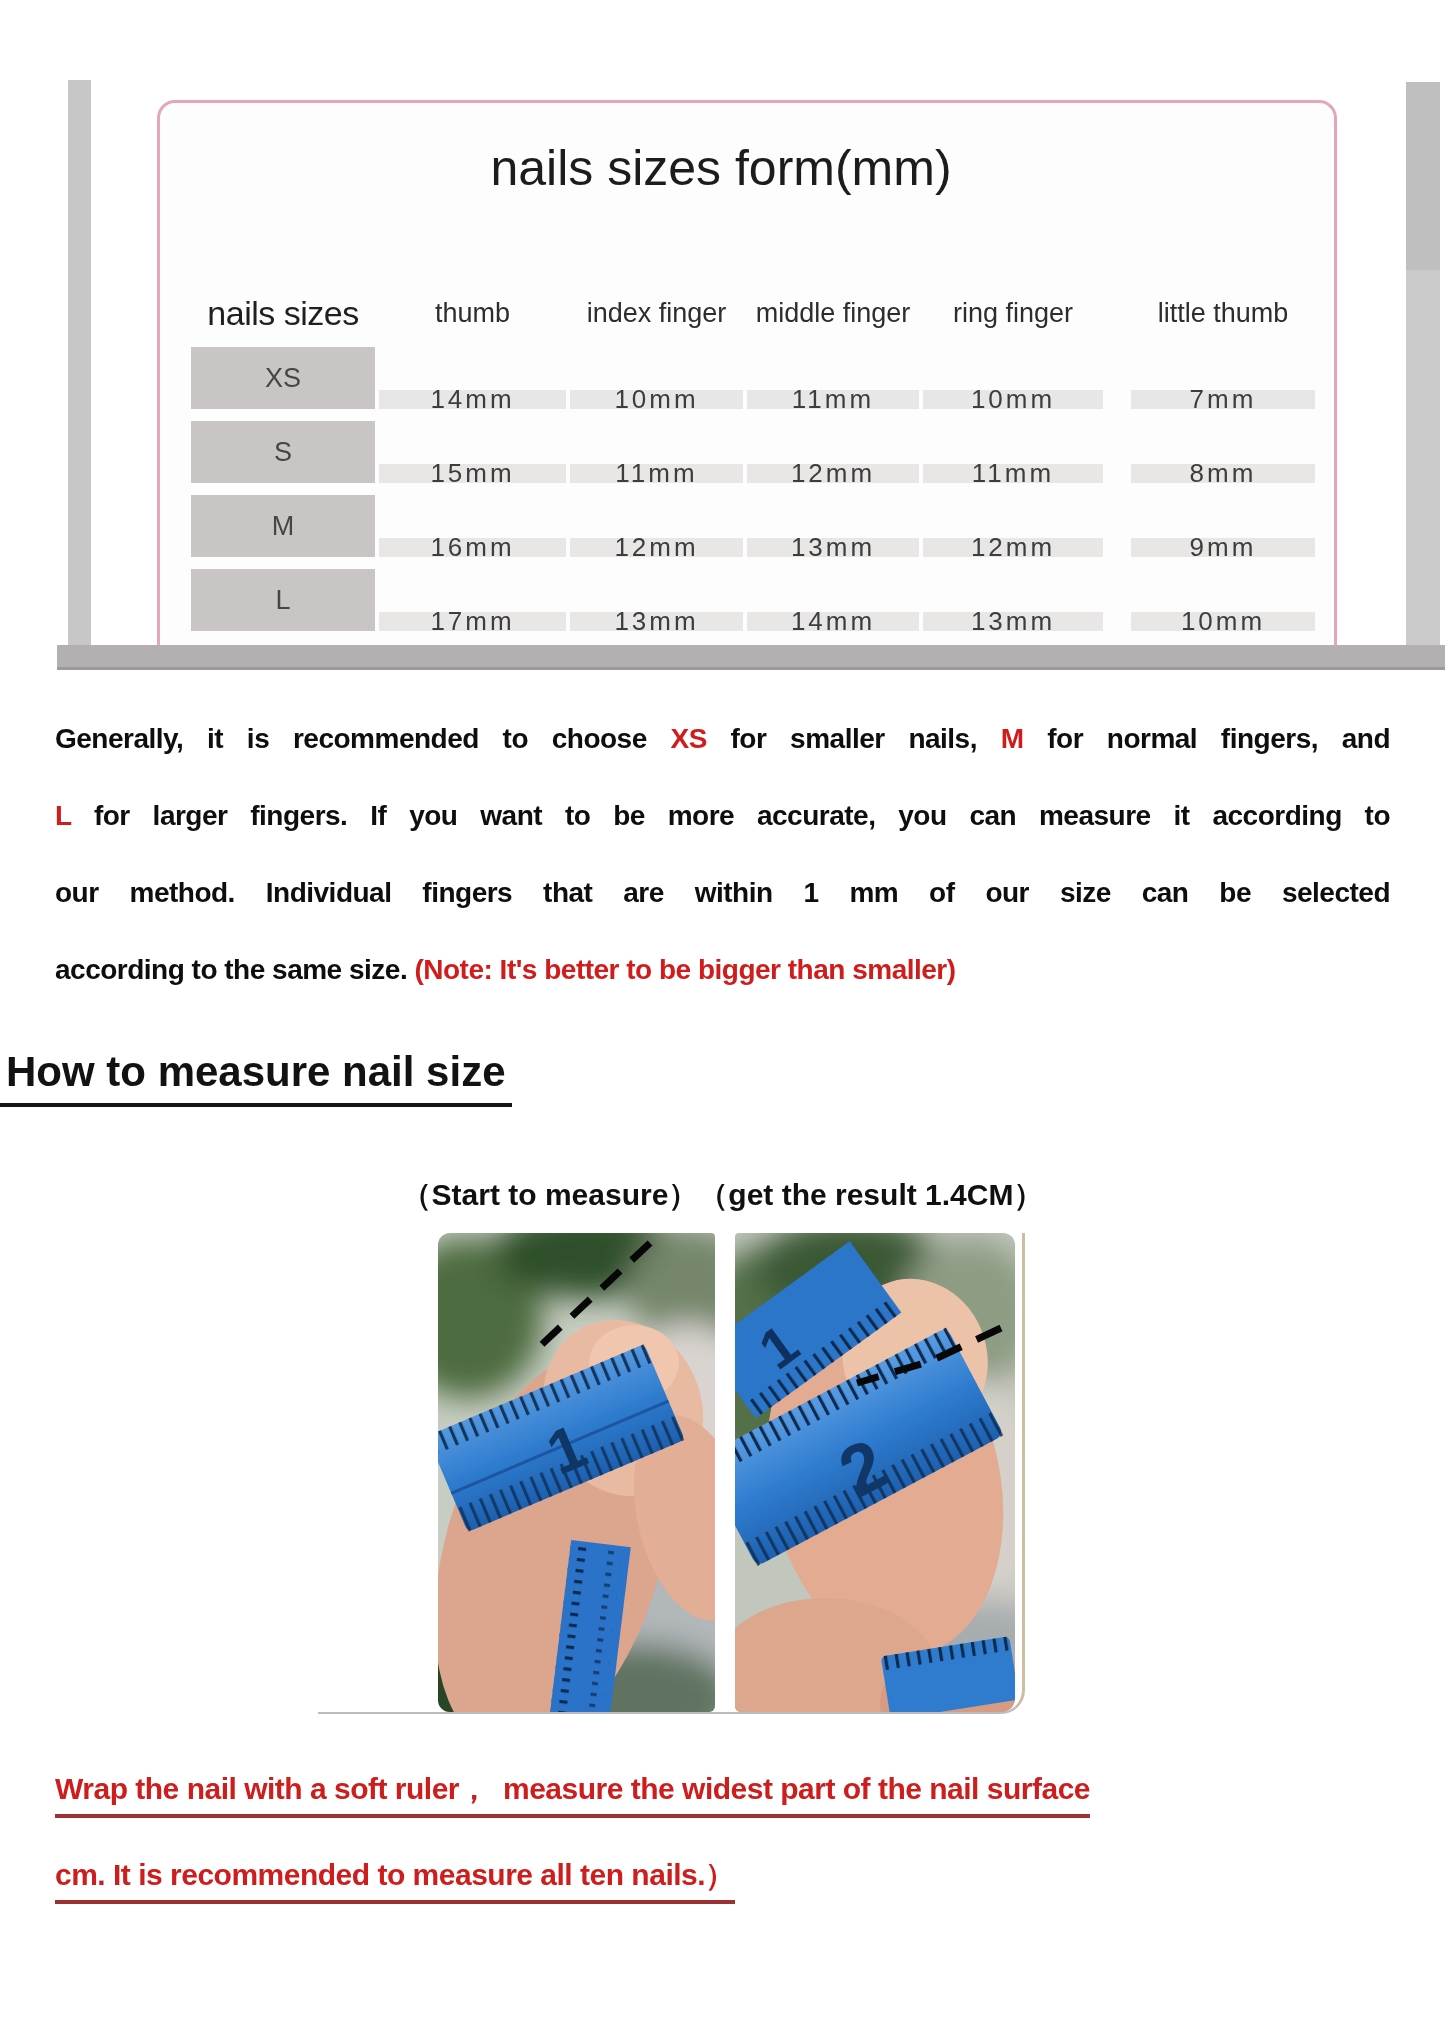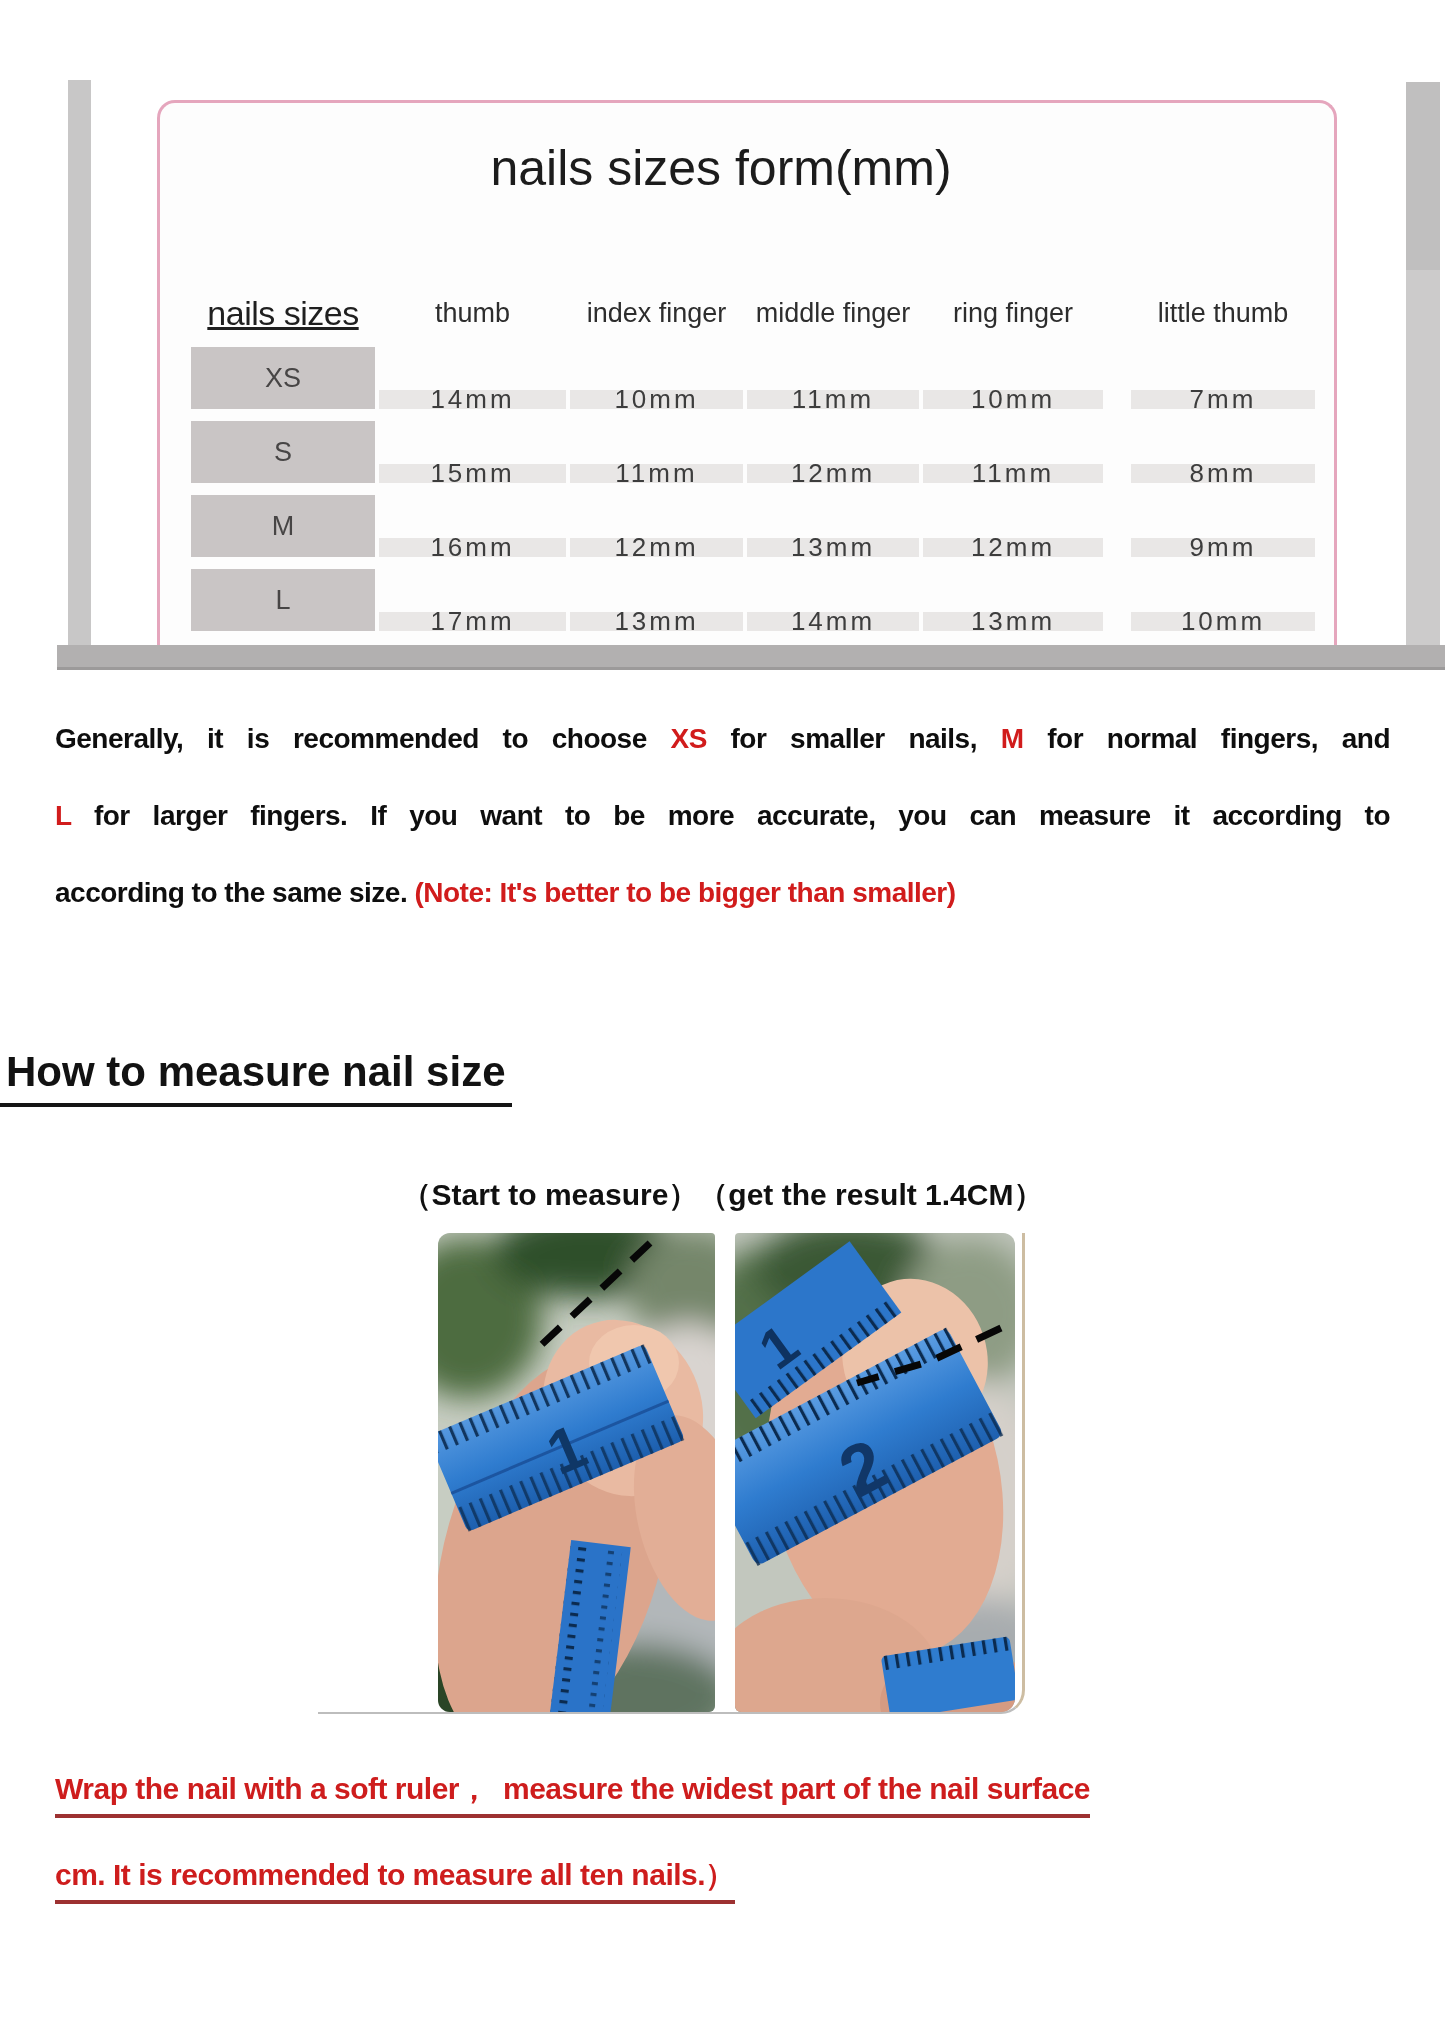--- a/index.html
+++ b/index.html
@@ -20,21 +20,21 @@
                border-radius:18px 18px 0 0; background:#fdfdfd; }
   .card-title { position:absolute; top:36px; left:0; width:100%; box-sizing:border-box;
                 padding-right:52px; text-align:center; font-size:50px; color:#1c1c1c; }
 
   .size-table { position:absolute; left:31px; top:188px; display:grid;
                 grid-template-columns:184px 187px 173px 172px 180px 208px;
                 grid-template-rows:44px 62px 62px 62px 62px;
                 column-gap:4px; row-gap:12px; }
   .cell { display:flex; align-items:center; justify-content:center; }
   .hd   { font-size:27px; color:#2d2d2d; }
-  .hd1  { font-size:34px; color:#1f1f1f; letter-spacing:-0.5px;text-decoration:underline; }
+  .hd1  { font-size:34px; color:#1f1f1f; letter-spacing:-0.5px; }
   .lbl  { background:#c9c5c5; font-size:27px; color:#474545; }
   .val  { background:#e9e7e6; font-size:26px; color:#3d3d3d; letter-spacing:3px;margin-top:43px; }
   .c6   { margin-left:24px; }
 
   
   .intro { position:absolute; left:55px; top:700px; width:1335px;
            font-weight:bold; font-size:28px; letter-spacing:-0.5px; color:#0e0e0e; }
   .iline { height:77px; line-height:77px; text-align:justify; text-align-last:justify; white-space:nowrap; }
   .iline.jst { white-space:normal; }
   .iline.last { text-align:left; text-align-last:left; white-space:nowrap; }
@@ -112,20 +112,21 @@
       <div class="cell val">13mm</div>
       <div class="cell val c6">10mm</div>
     </div>
   </div>
 
   <div class="gray-strip"></div>
 
   <div class="intro">
     <div class="iline jst"><span>Generally, it is recommended to choose </span><span class="rd">XS</span><span> for smaller nails, </span><span class="rd">M</span><span> for normal fingers, and</span></div>
     <div class="iline jst"><span class="rd">L</span><span> for larger fingers. If you want to be more accurate, you can measure it according to</span></div>
+    <div class="iline jst"><span>our method. Individual fingers that are within 1 mm of our size can be selected</span></div>
     <div class="iline last"><span>according to the same size. </span><span class="rd">(Note: It's better to be bigger than smaller)</span></div>
   </div>
 
   <div class="howto"><span>How to measure nail size</span></div>
 
   <div class="caption">（Start to measure）（get the result 1.4CM）</div>
 
   <div class="photo-frame">
 
     <div class="photo pleft">

